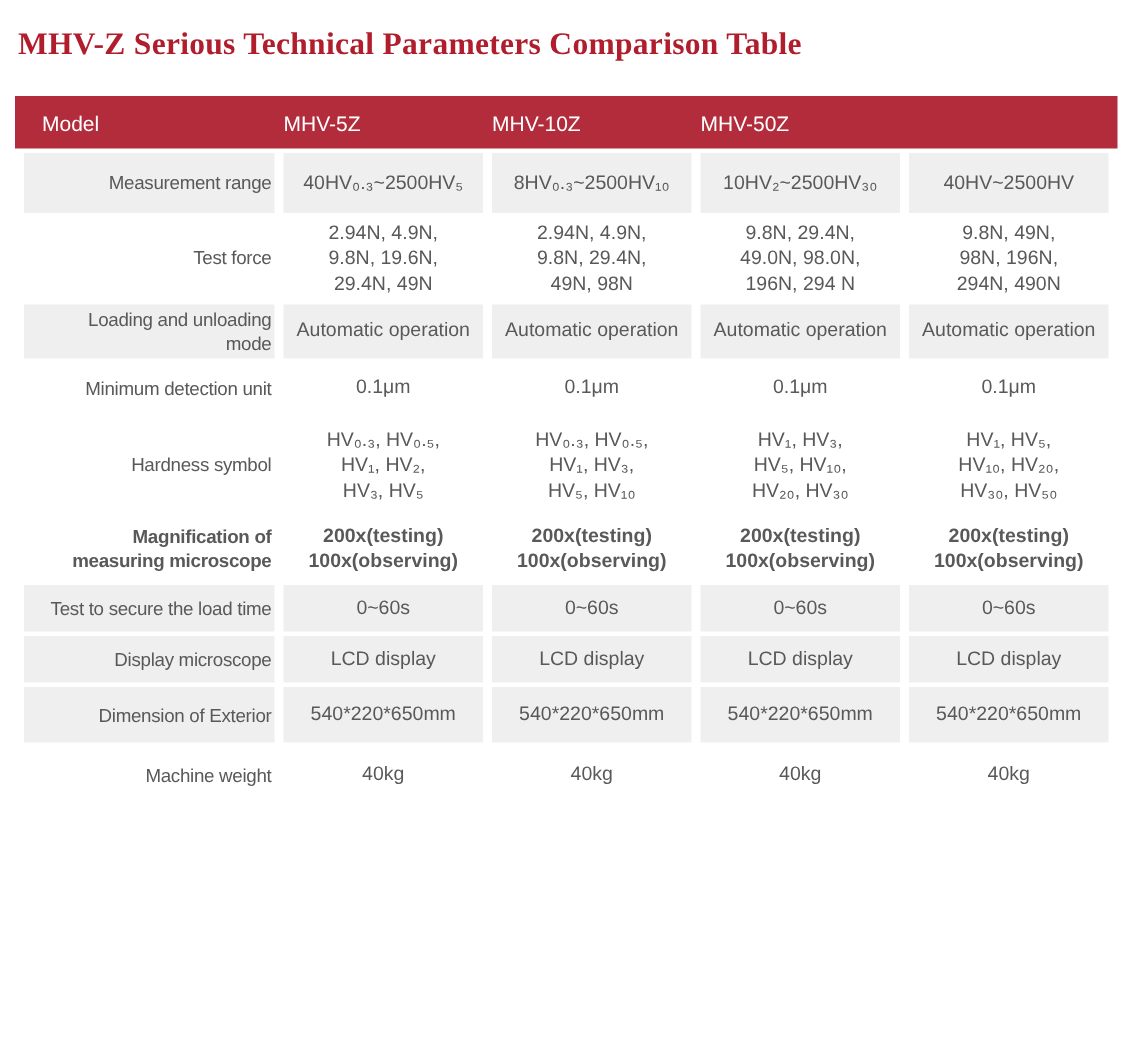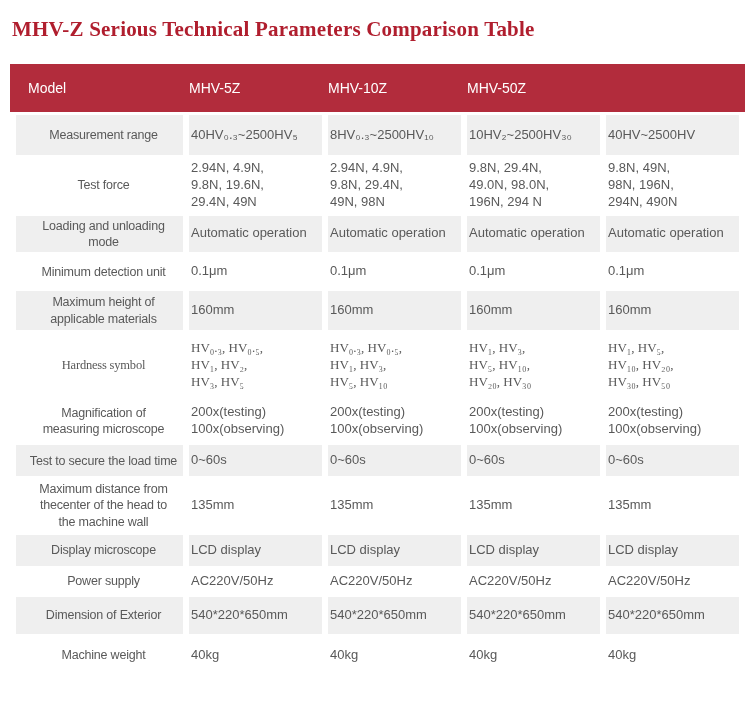--- a/index.html
+++ b/index.html
@@ -18,21 +18,21 @@
     color: #b01e2e;
     margin: 0;
     padding: 17px 0 0 12px;
     letter-spacing: 0.2px;
   }
 
   .tablewrap { margin: 22px 5px 0 10px; width: 735px; }
 
   .thead {
     display: flex;
-    width: 735px; height: 48px;
+    width: 735px; height: 35px;
     background: #b22c3c;
     color: #ffffff;
     font-size: 14px;
     align-items: center;
   }
   .thead .model-h {
     width: 179px;
     box-sizing: border-box;
     padding-left: 18px;
     text-align: left;
@@ -54,40 +54,40 @@
   td, th {
     vertical-align: middle;
     color: #595959;
     font-weight: normal;
     white-space: pre-line;
     line-height: 1.3;
     padding: 2px 2px;
     box-sizing: border-box;
   }
   th.rowlabel {
-    text-align: center;
+    text-align: right;
     padding-left: 10px;
     font-size: 12.5px;
     letter-spacing: -0.2px;
   }
   td.val {
-    text-align: left;
+    text-align: center;
     font-size: 13px;
   }
   tr.alt td, tr.alt th { background: #efefef; }
 
   
   tr.h40 td, tr.h40 th { height: 40px; }
   tr.h50 td, tr.h50 th { height: 50px; }
   tr.h36 td, tr.h36 th { height: 25px; }
   tr.h33 td, tr.h33 th { height: 33px; }
   tr.h39 td, tr.h39 th { height: 39px; }
-  tr.h64 td, tr.h64 th { height: 64px; font-family: Liberation Serif, serif; }
+  tr.h64 td, tr.h64 th { height: 64px; }
   tr.h38 td, tr.h38 th { height: 38px; }
-  tr.h42 td, tr.h42 th { height: 42px; }
+  tr.h42 td, tr.h42 th { height: 42px; font-weight: bold; }
   tr.h32 td, tr.h32 th { height: 31px; }
   tr.h37 td, tr.h37 th { height: 37px; }
 </style>
 </head>
 <body>
 
 <div class="page">
 
   <h1 class="title">MHV-Z Serious Technical Parameters Comparison Table</h1>
 
@@ -138,28 +138,20 @@
           <td class="val">Automatic operation</td>
           <td class="val">Automatic operation</td>
         </tr>
         <tr class="h33">
           <th class="rowlabel">Minimum detection unit</th>
           <td class="val">0.1μm</td>
           <td class="val">0.1μm</td>
           <td class="val">0.1μm</td>
           <td class="val">0.1μm</td>
         </tr>
-        <tr class="alt h39">
-          <th class="rowlabel">Maximum height of
-applicable materials</th>
-          <td class="val">160mm</td>
-          <td class="val">160mm</td>
-          <td class="val">160mm</td>
-          <td class="val">160mm</td>
-        </tr>
         <tr class="h64">
           <th class="rowlabel">Hardness symbol</th>
           <td class="val">HV₀.₃, HV₀.₅,
 HV₁, HV₂,
 HV₃, HV₅</td>
           <td class="val">HV₀.₃, HV₀.₅,
 HV₁, HV₃,
 HV₅, HV₁₀</td>
           <td class="val">HV₁, HV₃,
 HV₅, HV₁₀,
@@ -180,42 +172,26 @@
           <td class="val">200x(testing)
 100x(observing)</td>
         </tr>
         <tr class="alt h32">
           <th class="rowlabel">Test to secure the load time</th>
           <td class="val">0~60s</td>
           <td class="val">0~60s</td>
           <td class="val">0~60s</td>
           <td class="val">0~60s</td>
         </tr>
-        <tr class="h42">
-          <th class="rowlabel">Maximum distance from
-thecenter of the head to
-the machine wall</th>
-          <td class="val">135mm</td>
-          <td class="val">135mm</td>
-          <td class="val">135mm</td>
-          <td class="val">135mm</td>
-        </tr>
         <tr class="alt h32">
           <th class="rowlabel">Display microscope</th>
           <td class="val">LCD display</td>
           <td class="val">LCD display</td>
           <td class="val">LCD display</td>
           <td class="val">LCD display</td>
-        </tr>
-        <tr class="h36">
-          <th class="rowlabel">Power supply</th>
-          <td class="val">AC220V/50Hz</td>
-          <td class="val">AC220V/50Hz</td>
-          <td class="val">AC220V/50Hz</td>
-          <td class="val">AC220V/50Hz</td>
         </tr>
         <tr class="alt h37">
           <th class="rowlabel">Dimension of Exterior</th>
           <td class="val">540*220*650mm</td>
           <td class="val">540*220*650mm</td>
           <td class="val">540*220*650mm</td>
           <td class="val">540*220*650mm</td>
         </tr>
         <tr class="h37">
           <th class="rowlabel">Machine weight</th>

